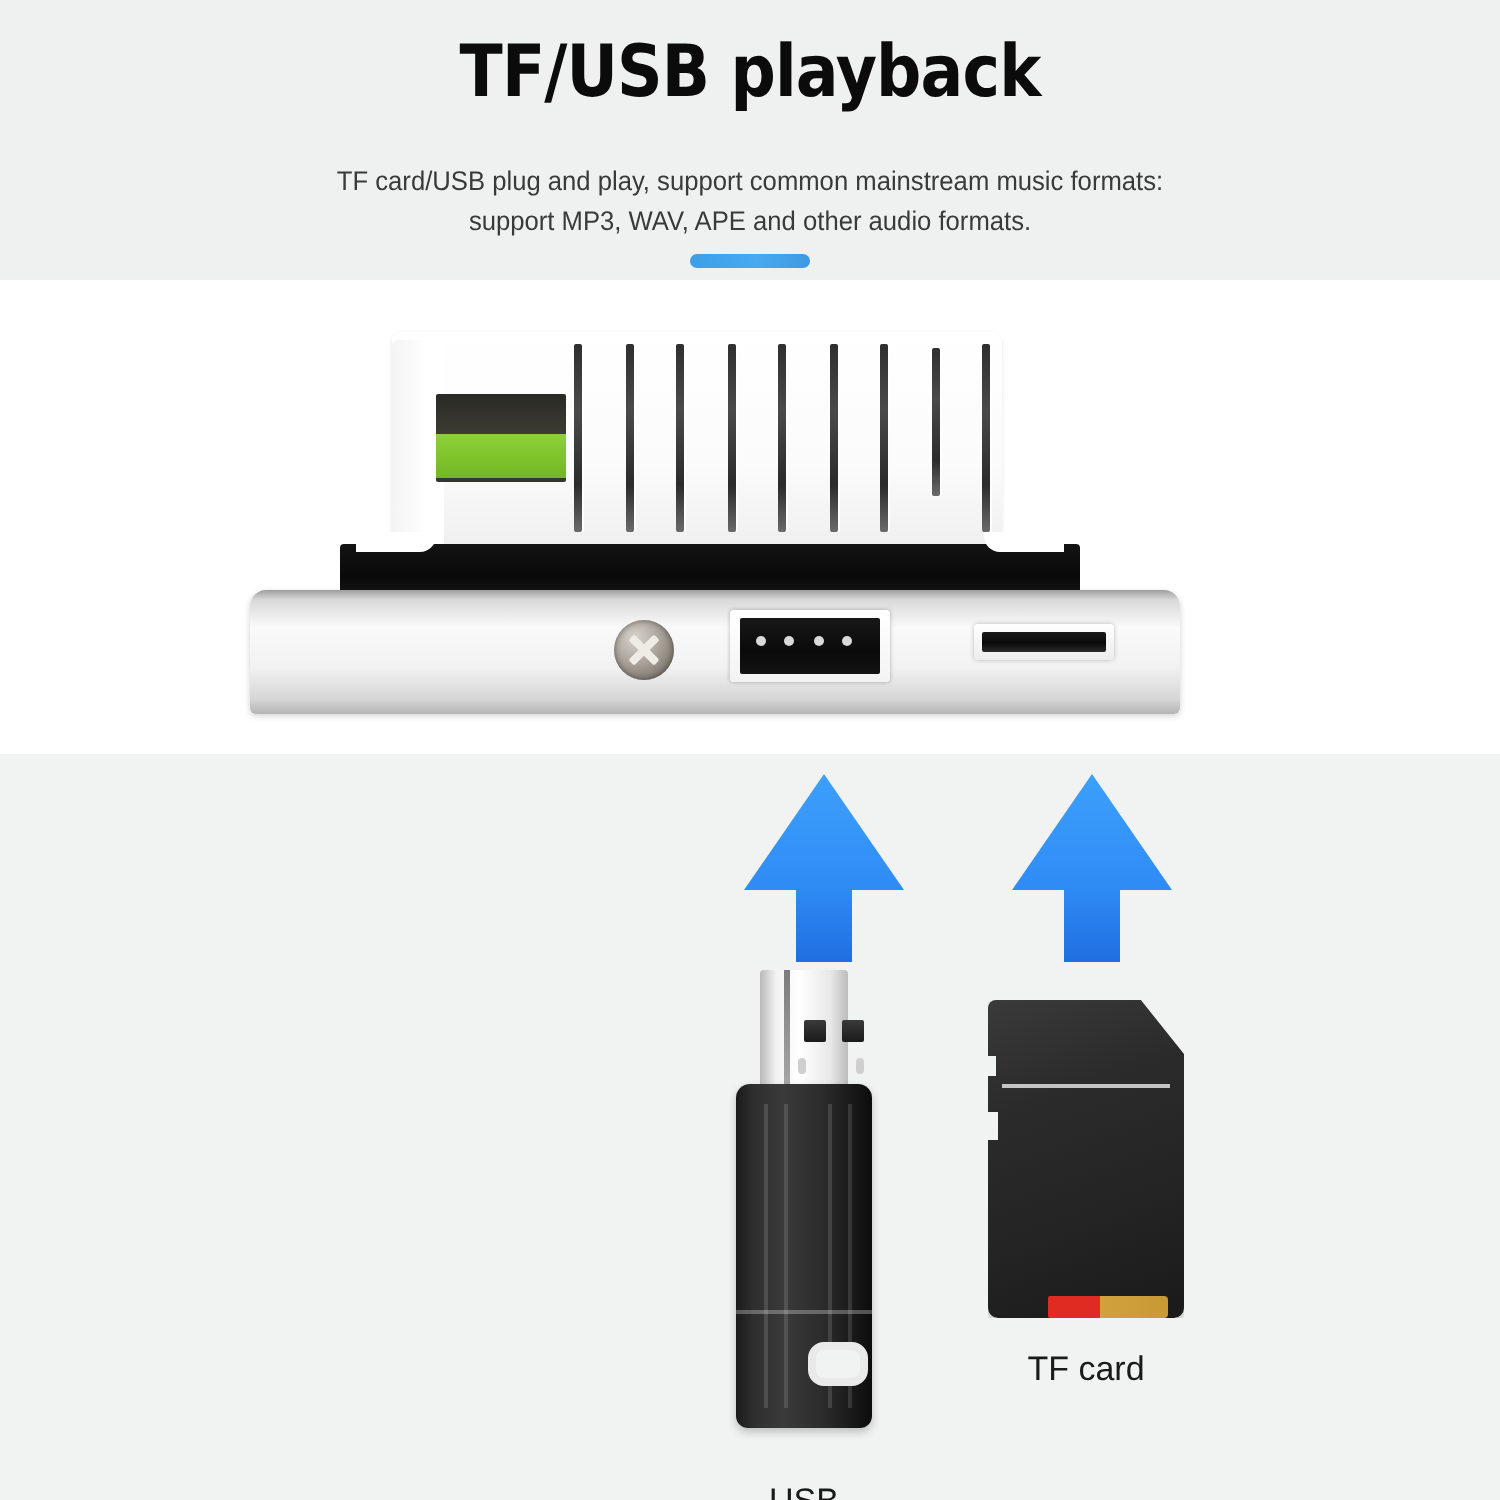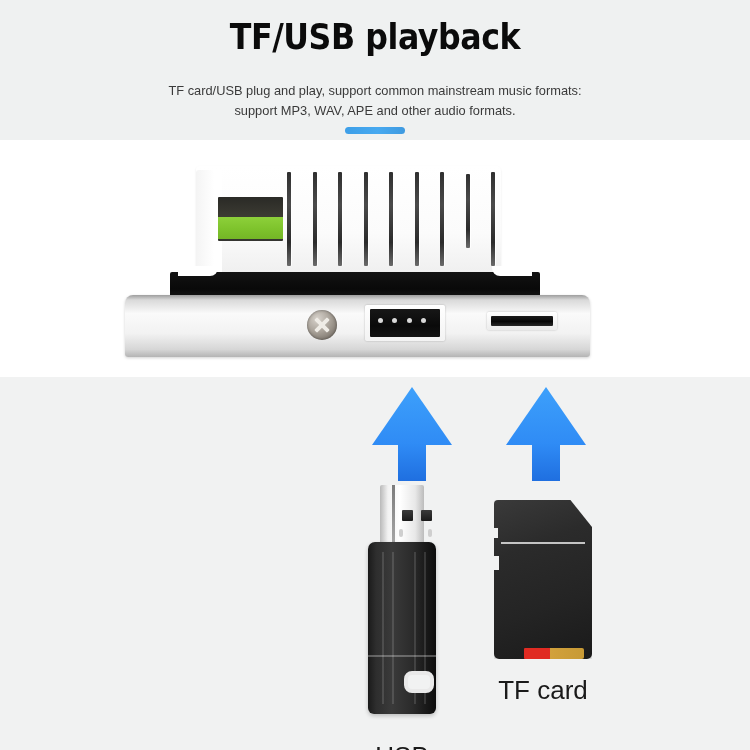--- a/index.html
+++ b/index.html
@@ -239,21 +239,21 @@
     background:#e02b22; border-radius:1px 0 0 1px;
   }
   #tf-stripe-gold{
     position:absolute; left:56px; top:148px; width:34px; height:11px;
     background:linear-gradient(90deg,#d2a13c 0%,#c79a35 100%);
     border-radius:0 2px 2px 0;
   }
 
   .item-label{
     position:absolute; text-align:center;
-    font-size:26px; color:#1a1a1a;
+    font-size:17px; color:#1a1a1a;
     font-family:"Liberation Sans", sans-serif;
   }
   #label-usb{ left:342px; top:364px; width:120px; }
   #label-tf{  left:483px; top:298px; width:120px; }
 </style>
 </head>
 <body>
 
 <div id="header-band">
   <div id="page-title">TF/USB playback</div>

